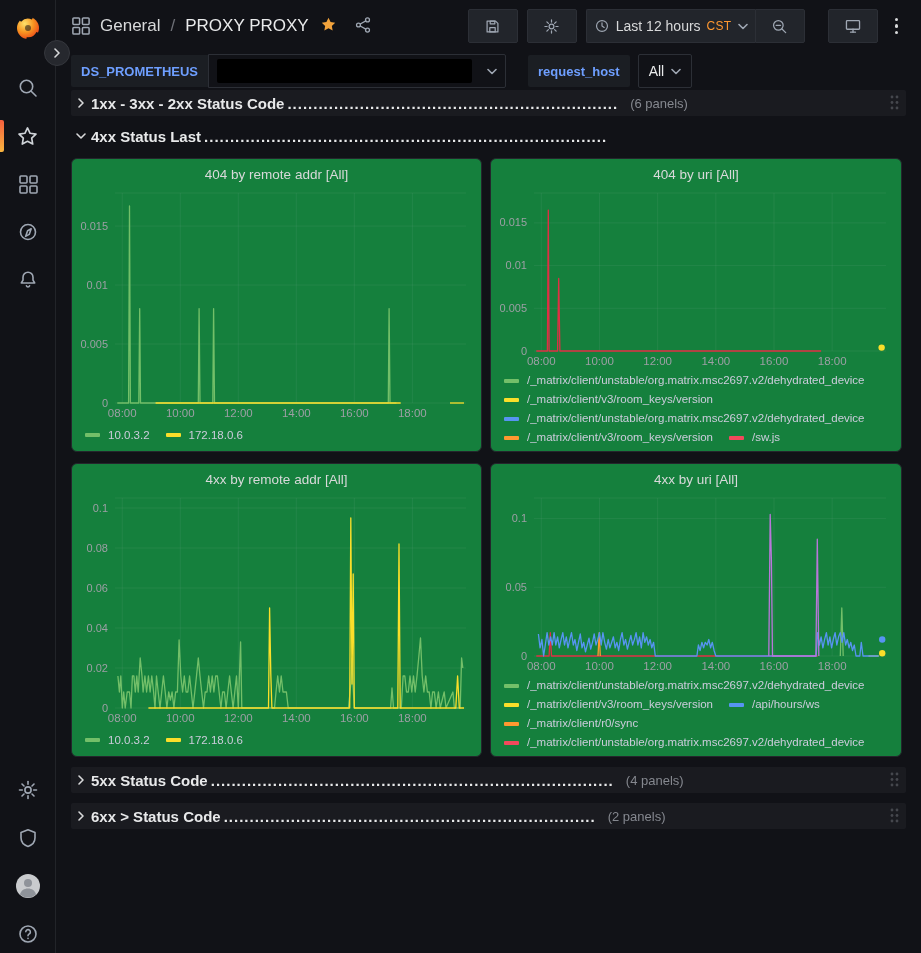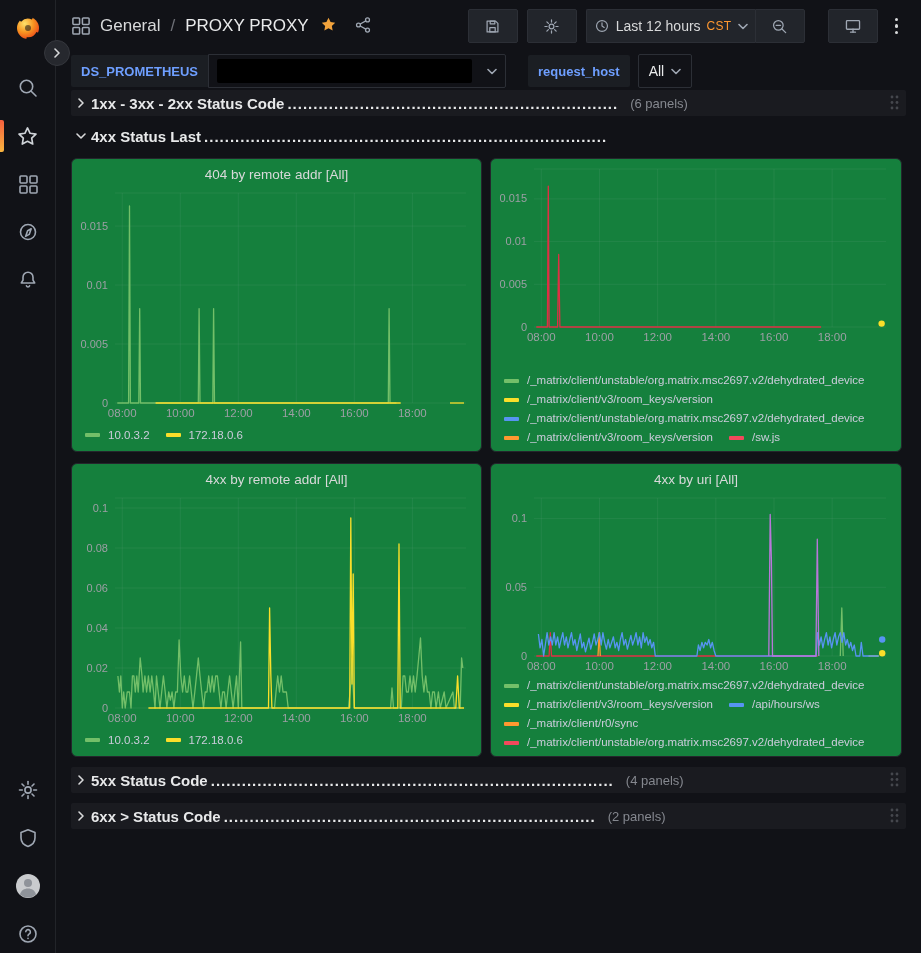--- a/index.html
+++ b/index.html
@@ -336,20 +336,21 @@
               <span class="l-swatch" style="background: rgb(115, 191, 105);"></span>
               <span>10.0.3.2</span>
             </span>
             <span class="l-item">
               <span class="l-swatch" style="background: rgb(250, 222, 42);"></span>
               <span>172.18.0.6</span>
             </span>
           </div>
       </div>
       <div class="panel">
+        <div class="panel-title">404 by uri [All]</div>
         <div class="chart">
             <svg width="400" height="182">
               <line x1="45.27272727272727" y1="6" x2="45.27272727272727" y2="164" stroke="rgba(204,204,220,0.08)" stroke-width="1"></line>
               <line x1="103.45454545454545" y1="6" x2="103.45454545454545" y2="164" stroke="rgba(204,204,220,0.08)" stroke-width="1"></line>
               <line x1="161.63636363636363" y1="6" x2="161.63636363636363" y2="164" stroke="rgba(204,204,220,0.08)" stroke-width="1"></line>
               <line x1="219.8181818181818" y1="6" x2="219.8181818181818" y2="164" stroke="rgba(204,204,220,0.08)" stroke-width="1"></line>
               <line x1="278" y1="6" x2="278" y2="164" stroke="rgba(204,204,220,0.08)" stroke-width="1"></line>
               <line x1="336.1818181818182" y1="6" x2="336.1818181818182" y2="164" stroke="rgba(204,204,220,0.08)" stroke-width="1"></line>
               <line x1="38" y1="6" x2="390" y2="6" stroke="rgba(204,204,220,0.08)" stroke-width="1"></line>
               <line x1="38" y1="164" x2="390" y2="164" stroke="rgba(204,204,220,0.08)" stroke-width="1"></line>

